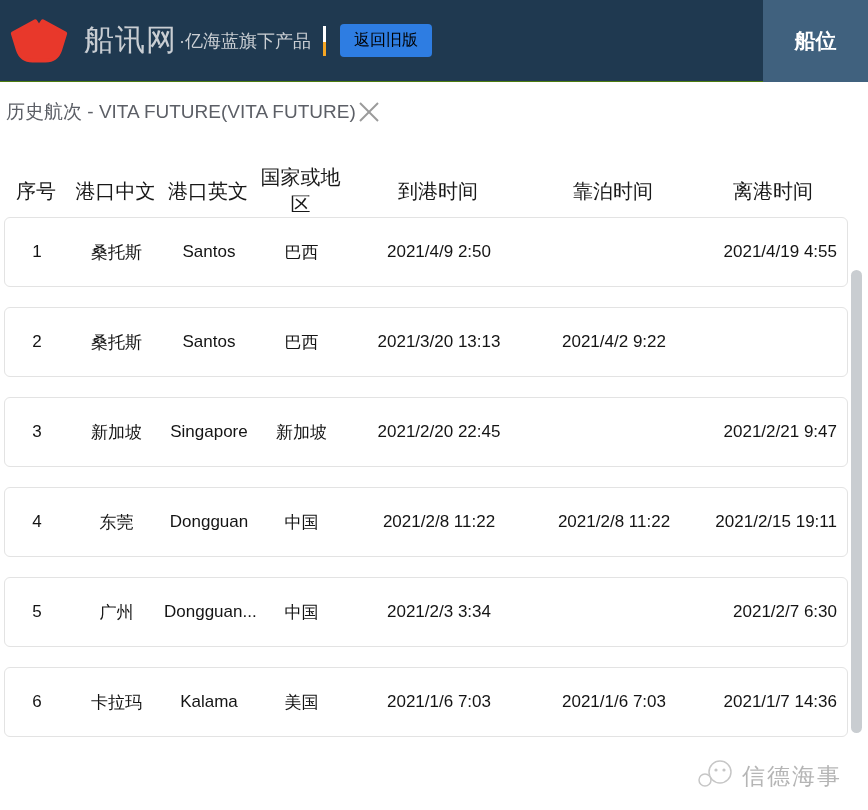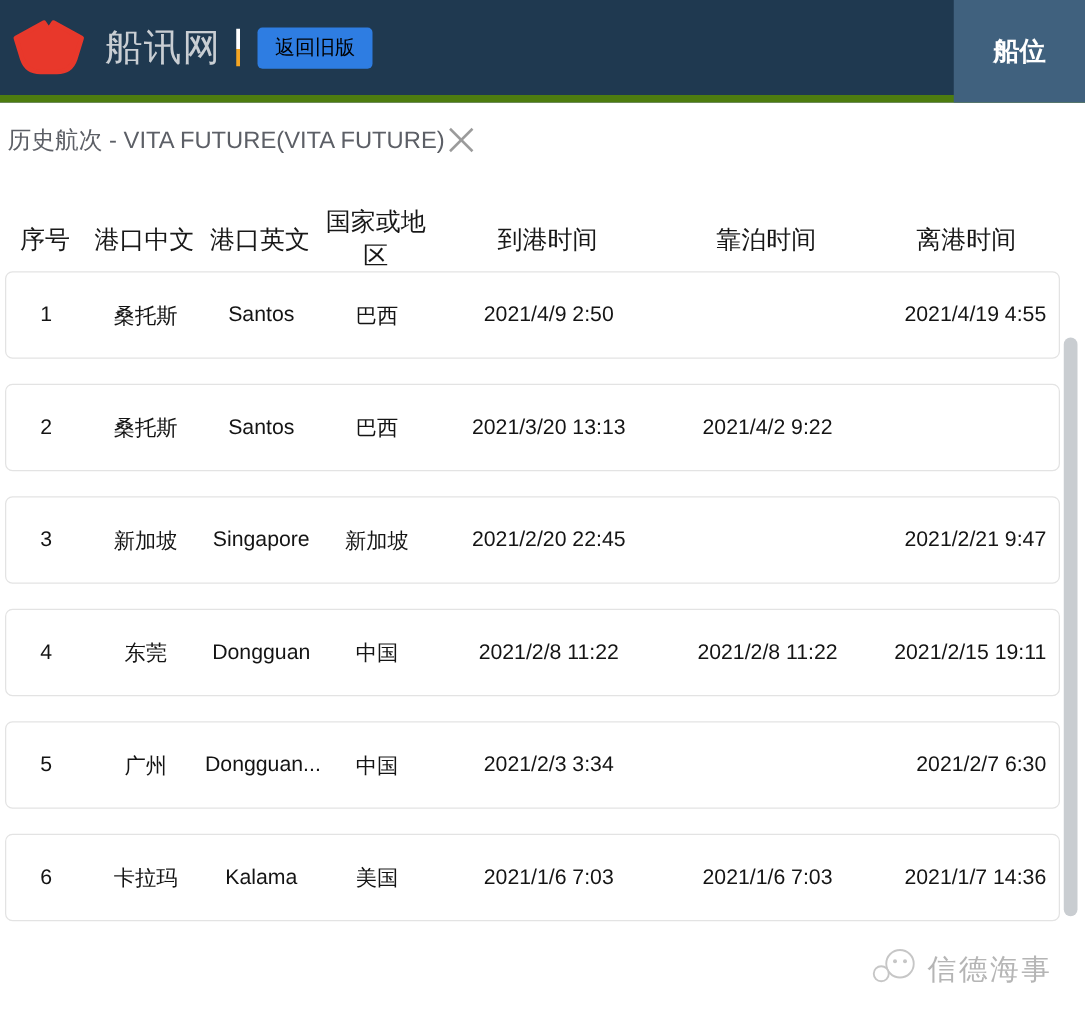--- a/index.html
+++ b/index.html
@@ -2,21 +2,21 @@
 <html><head>
 <meta charset="utf-8">
 <style>
   * { margin:0; padding:0; box-sizing:border-box; }
   html,body { width:868px; height:810px; overflow:hidden; background:#fff;
     font-family:"Liberation Sans","DejaVu Sans",sans-serif; }
   .app { position:relative; width:868px; height:810px; }
 
   
   .topbar { position:relative; height:82px; background:#1f3950; display:flex;
-    align-items:center; border-bottom:6px solid #4d7c0f; }
+    align-items:center; border-bottom:1px solid #4d7c0f; }
   .logo { margin:0 14px 0 8px; }
   .brand { color:#c9ced3; font-size:30px; letter-spacing:1px; }
   .brand-suffix { color:#c9ced3; font-size:18px; margin-left:2px; }
   .hdr-divider { width:3px; height:30px; margin:0 14px 0 12px;
     background:linear-gradient(#ffffff 0 55%, #f5a623 55% 100%); }
   .back-btn { background:#2e7de2; color:#000000; border:none; border-radius:4px;
     font-size:16px; padding:6px 14px; cursor:pointer; font-family:inherit; }
   .nav-tab { position:absolute; right:0; top:0; width:105px; height:82px;
     background:#40617e; color:#fff; font-size:21px; font-weight:bold;
     display:flex; align-items:center; justify-content:center; cursor:pointer; }
@@ -67,20 +67,21 @@
 
 <div class="app">
 
   <div class="topbar">
     <span class="logo">
       <svg width="62" height="48" viewBox="0 0 66 50">
         <path d="M5 19 L29 6 L33 12 L37 6 L61 19 L55.5 37 C53 44.5 47 48 40 48 L26 48 C19 48 13 44.5 10.5 37 Z" fill="#e8382b" stroke="#e8382b" stroke-width="4" stroke-linejoin="round"></path>
       </svg>
     </span>
     <span class="brand">船讯网</span>
+    <span class="brand-suffix">·亿海蓝旗下产品</span>
     <span class="hdr-divider"></span>
     <button class="back-btn">返回旧版</button>
     <div class="nav-tab">船位</div>
   </div>
 
   <div class="title-row">
     <span class="page-title">历史航次 - VITA FUTURE(VITA FUTURE)</span>
     <span class="close-x">
       <svg width="26" height="26" viewBox="0 0 26 26">
         <line x1="4" y1="4" x2="22" y2="22" stroke="#9b9b9b" stroke-width="2"></line>

